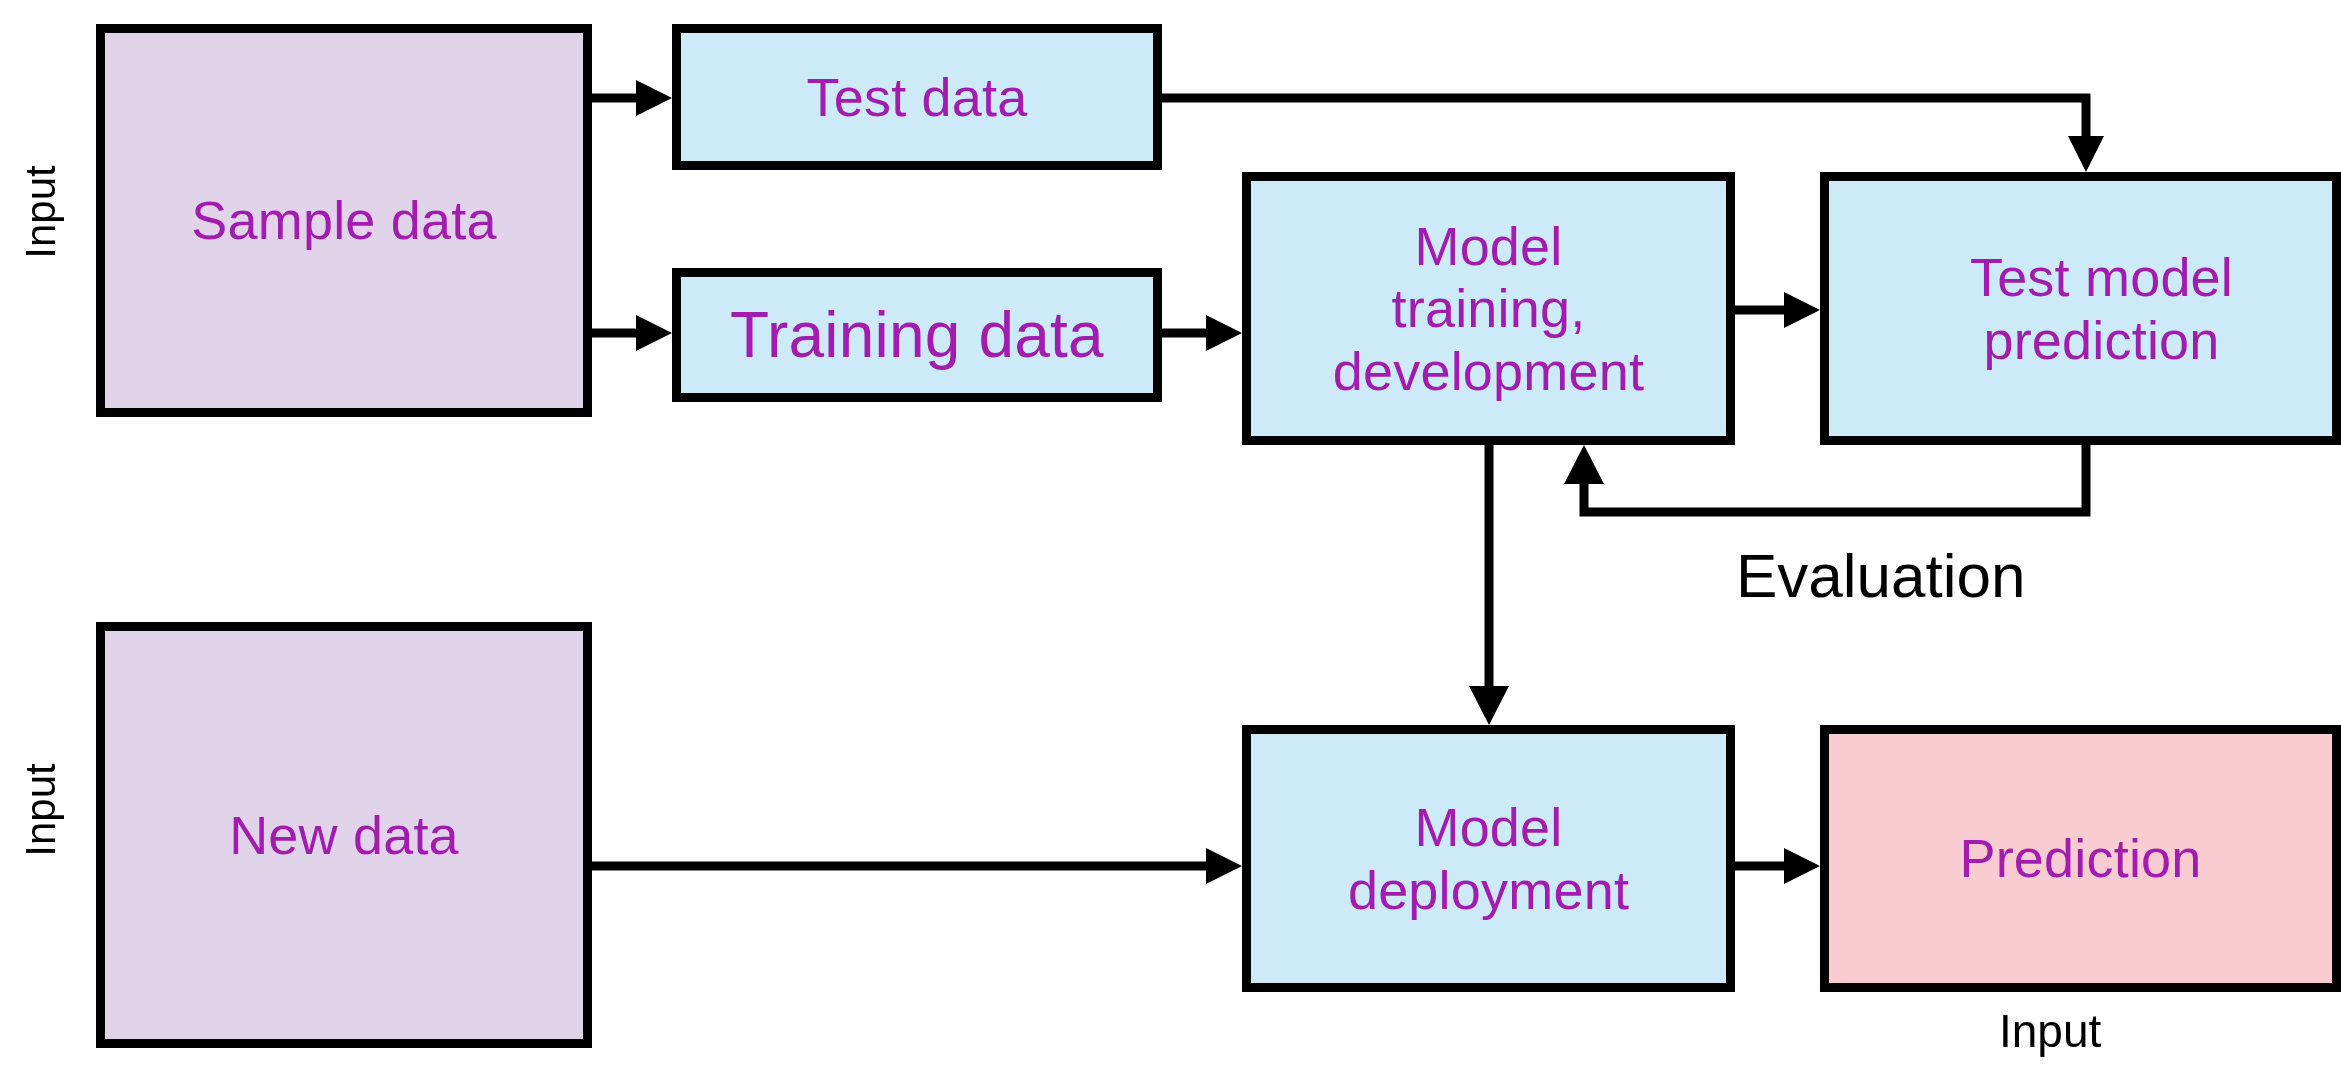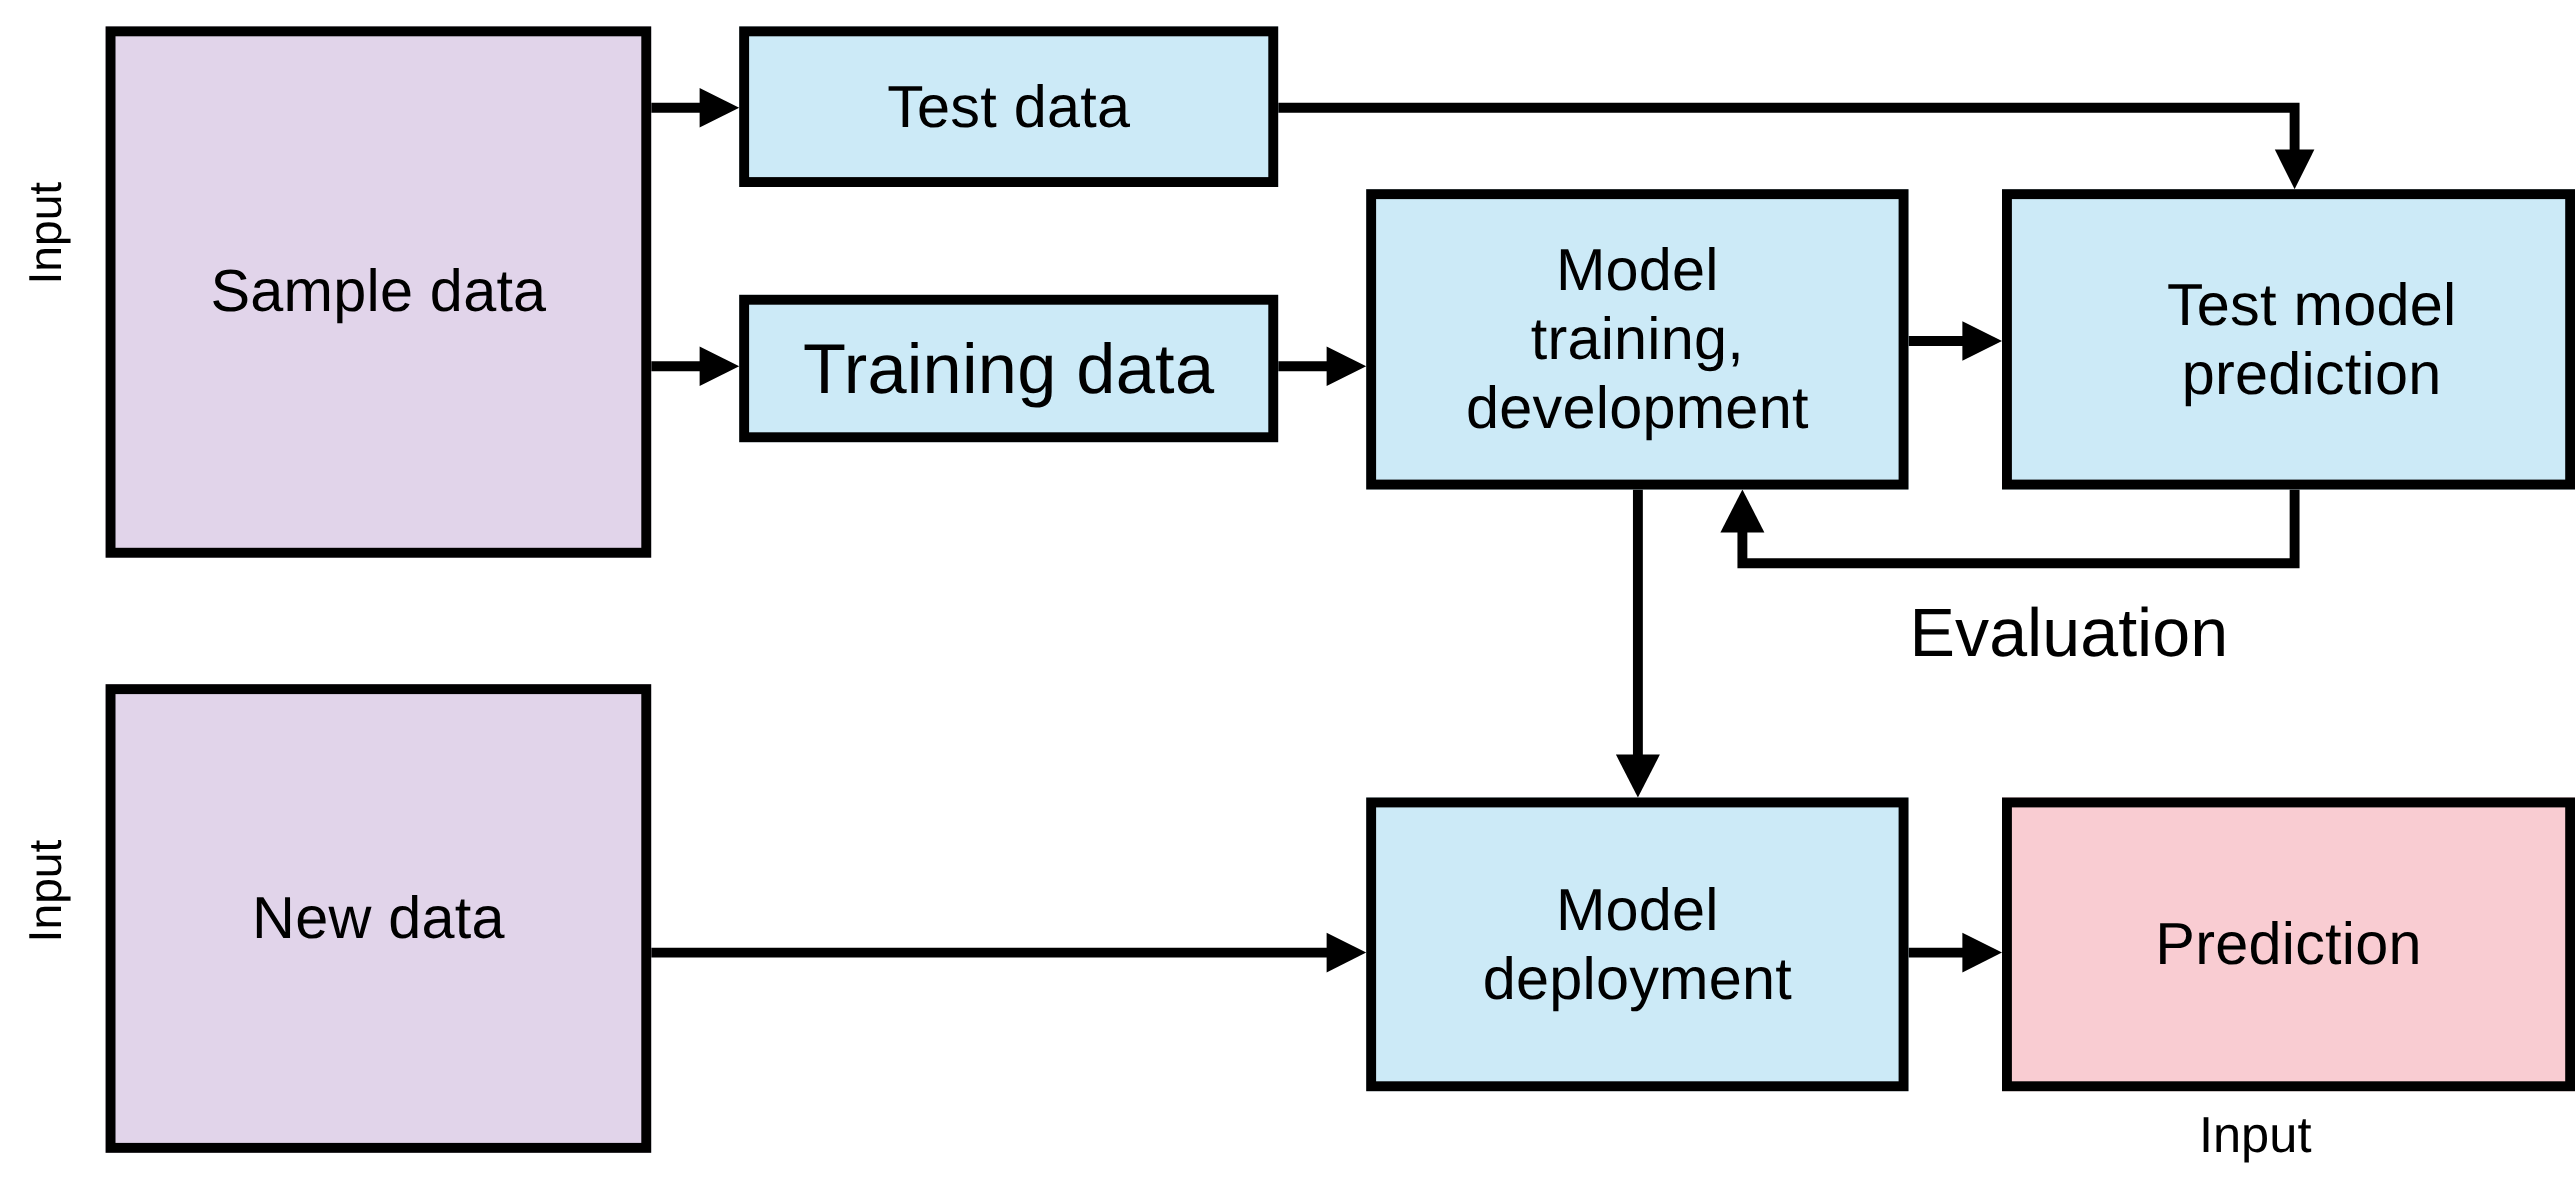--- a/index.html
+++ b/index.html
@@ -19,21 +19,21 @@
   }
   
   .node {
     position: absolute;
     box-sizing: border-box;
     border: 9px solid #000000;
     display: flex;
     align-items: center;
     justify-content: center;
     text-align: center;
-    color: #000000;
+    color: #a21caf;
     line-height: 1.16;
     letter-spacing: 0.2px;
     font-weight: 400;
   }
   .fill-purple { background: #e1d4ea; }
   .fill-blue   { background: #cceaf7; }
   .fill-pink   { background: #f9ccd2; }
 
   .node-label {
     display: block;
@@ -122,21 +122,21 @@
       <path class="edge-head" d="M 1242 866 L 1206 848 L 1206 884 Z"></path>
     </g>
 
     <g>
       <path class="edge-line" d="M 1735 866 L 1793 866"></path>
       <path class="edge-head" d="M 1820 866 L 1784 848 L 1784 884 Z"></path>
     </g>
 
   </svg>
 
-  <div class="node fill-purple" style="left:96px; top:24px; width:496px; height:483px; font-size:54px;">
+  <div class="node fill-purple" style="left:96px; top:24px; width:496px; height:393px; font-size:54px;">
     <span class="node-label">Sample data</span>
   </div>
 
   <div class="node fill-blue" style="left:672px; top:24px; width:490px; height:146px; font-size:54px;">
     <span class="node-label">Test data</span>
   </div>
 
   <div class="node fill-blue" style="left:672px; top:268px; width:490px; height:134px; font-size:64px;">
     <span class="node-label">Training data</span>
   </div>

